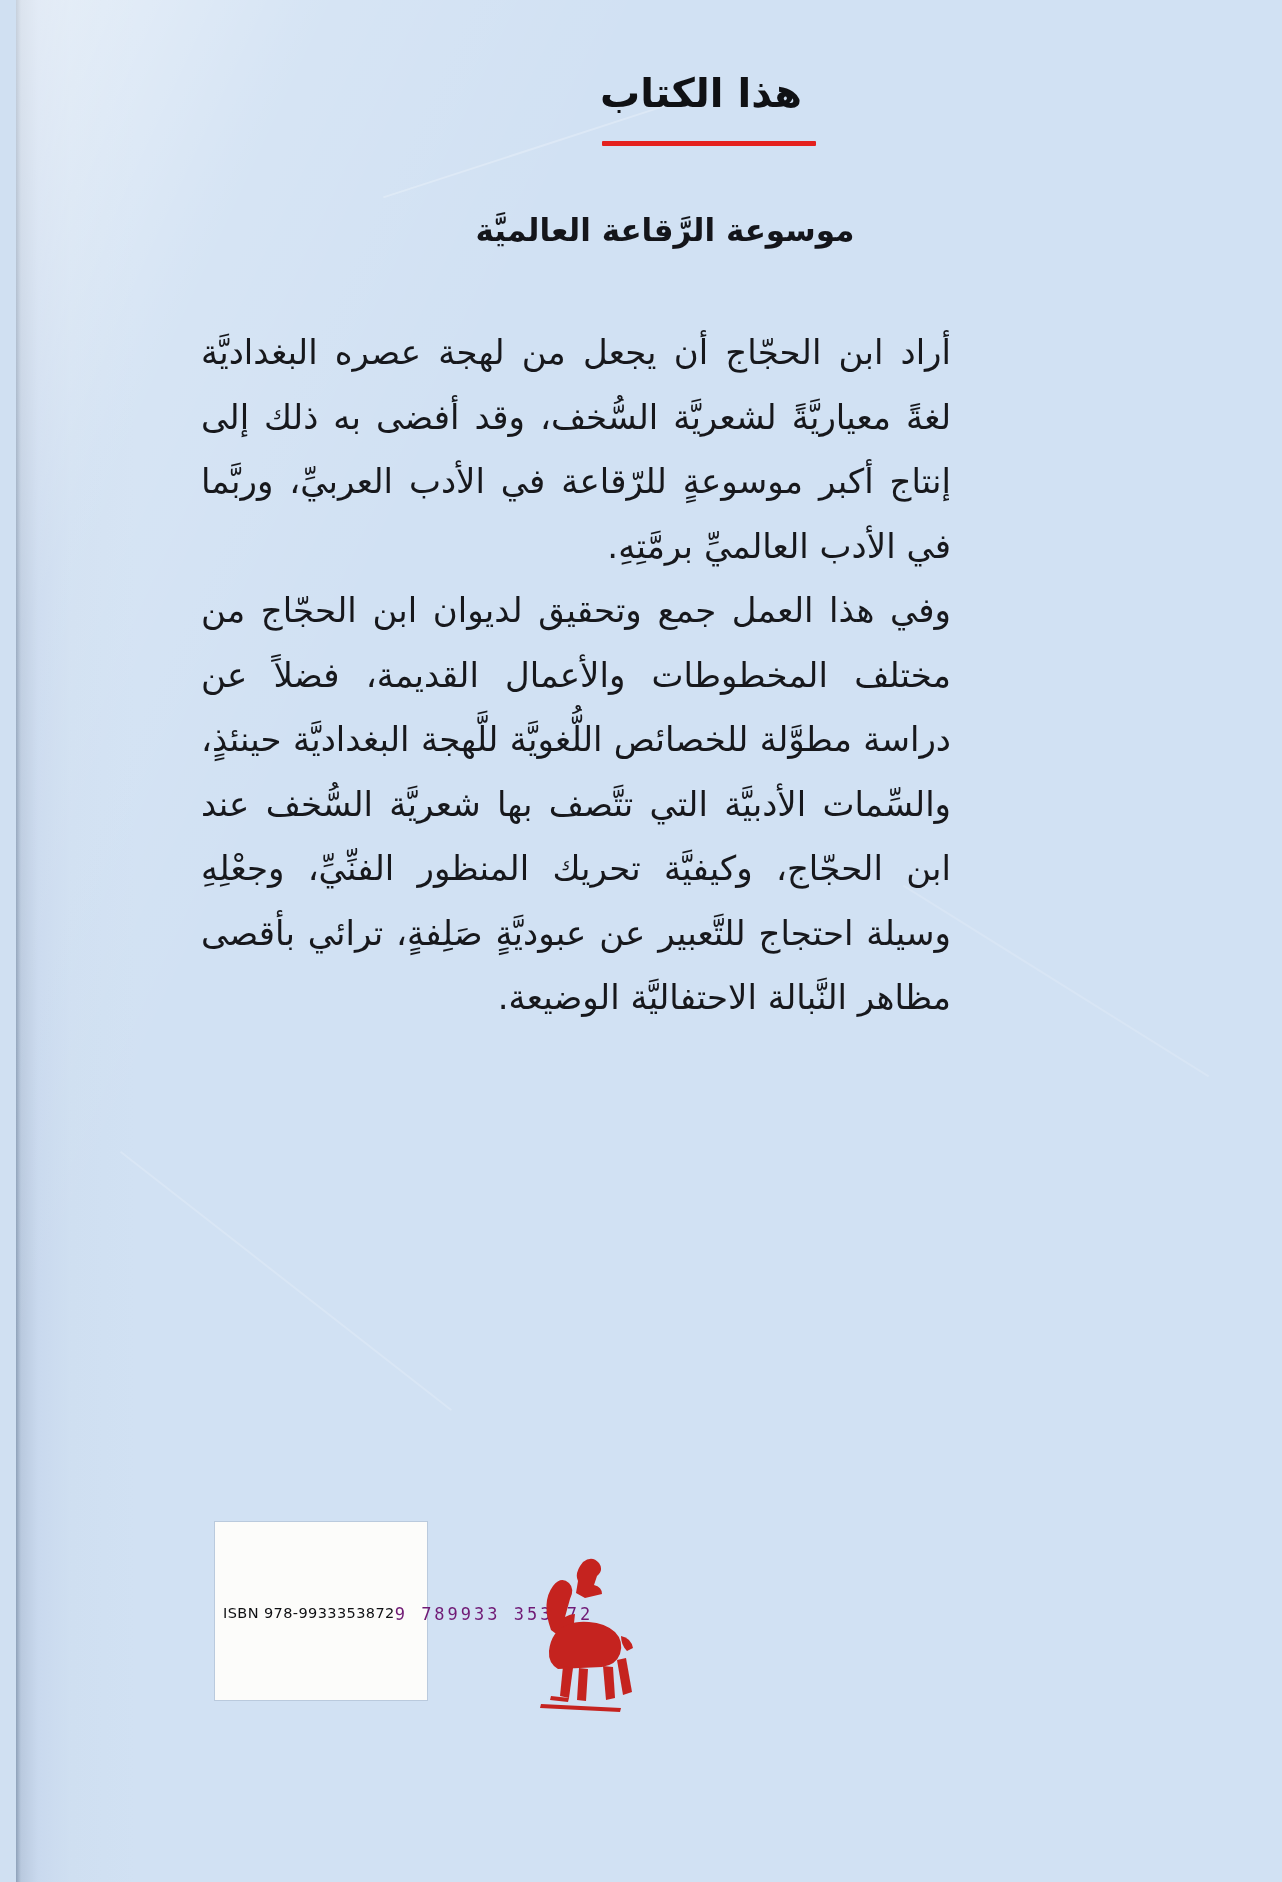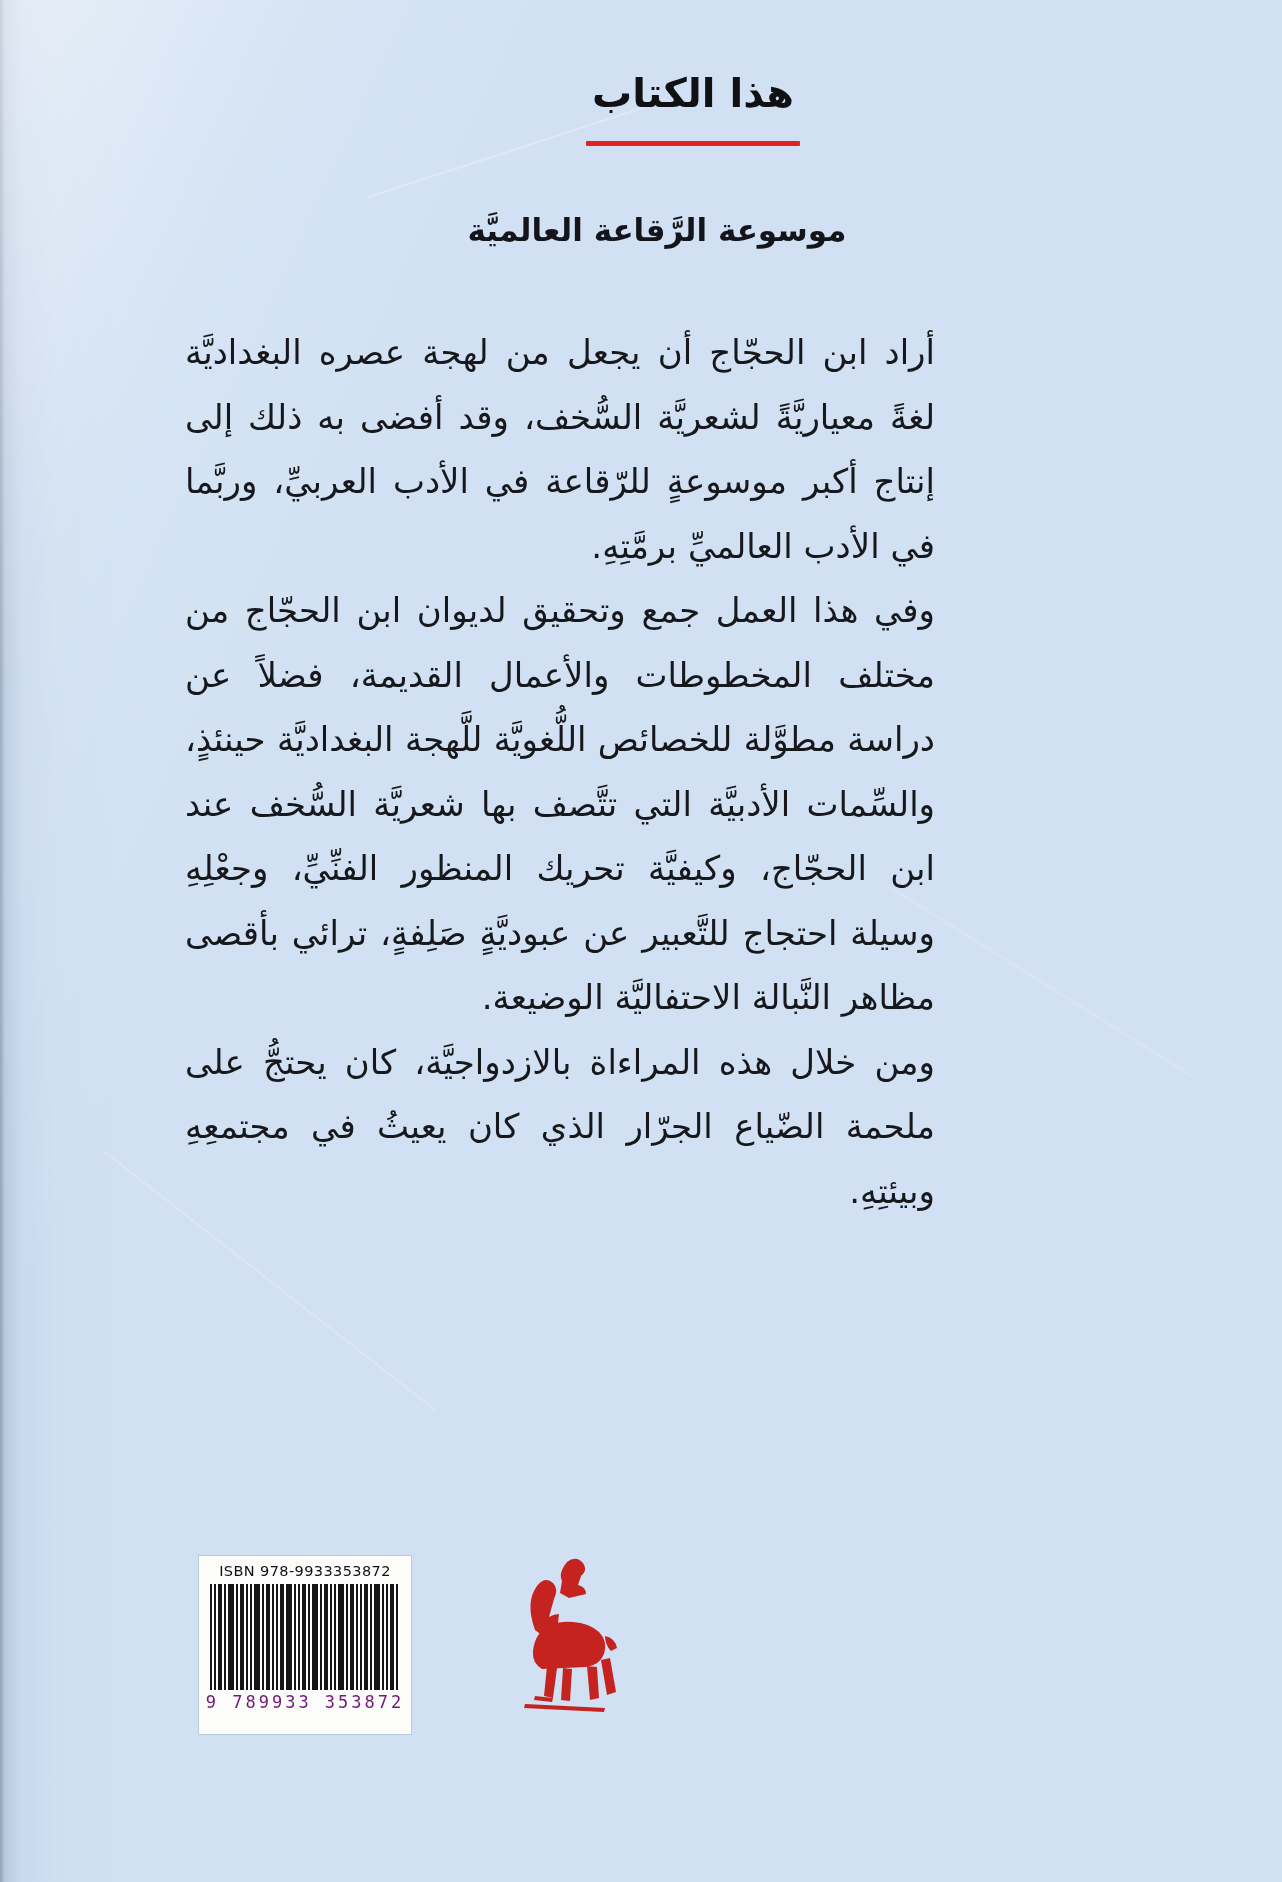--- a/index.html
+++ b/index.html
@@ -11,20 +11,21 @@
   }
 
   
   .cover {
     position: absolute; inset: 0;
     background:
       linear-gradient(115deg, rgba(255,255,255,0.5) 0%, rgba(255,255,255,0.12) 14%, rgba(255,255,255,0) 30%),
       linear-gradient(90deg, #8fa2ba 0px, #b9c9de 5px, #c9d9ee 22px, #cfdff1 55px, #d1e1f3 120px),
       linear-gradient(0deg, #c4d4e8 0px, #cfdff1 18px),
       #d1e1f3;
+    margin-left: 16px;
   }
   .crease {
     position: absolute; background: rgba(255,255,255,0.45);
     pointer-events: none;
   }
   .crease.c1 { width: 300px; height: 2px; left: 360px; top: 150px; transform: rotate(-18deg); opacity:.55; }
   .crease.c2 { width: 420px; height: 2px; left: 60px; top: 1280px; transform: rotate(38deg); opacity:.4; }
   .crease.c3 { width: 360px; height: 2px; left: 860px; top: 980px; transform: rotate(32deg); opacity:.35; }
 
   .heading {
@@ -46,25 +47,25 @@
 
   .body-text {
     position: absolute; top: 320px; left: 185px; width: 750px;
     direction: rtl; text-align: justify;
     font-size: 34px; line-height: 64.5px; color: #17181c;
   }
   .body-text p { margin: 0; padding: 0; }
 
   
   .barcode-box {
-    position: absolute; left: 199px; top: 1556px;
+    position: absolute; left: 199px; top: 1522px;
     width: 212px; height: 178px;
     background: #fcfcfa;
     box-sizing: border-box;
-    display: flex; flex-direction: column; align-items: center;
+    display: flex; flex-direction: row; align-items: center;
     padding: 7px 8px 4px 8px;
     box-shadow: 0 0 0 1px rgba(120,135,155,0.25);
   }
   .isbn-label {
     font-size: 14.5px; color: #101114; white-space: nowrap;
     letter-spacing: 0.4px;
   }
   .bars { width: 190px; height: 106px; margin-top: 5px; }
   .ean-digits {
     font-size: 17px; color: #701a75; letter-spacing: 3px;
@@ -87,21 +88,20 @@
   <div class="crease c3"></div>
 
   <div class="heading">هذا الكتاب</div>
   <div class="heading-underline"></div>
 
   <div class="subtitle">موسوعة الرَّقاعة العالميَّة</div>
 
   <div class="body-text">
     <p>أراد ابن الحجّاج أن يجعل من لهجة عصره البغداديَّة لغةً معياريَّةً لشعريَّة السُّخف، وقد أفضى به ذلك إلى إنتاج أكبر موسوعةٍ للرّقاعة في الأدب العربيِّ، وربَّما في الأدب العالميِّ برمَّتِهِ.</p>
     <p>وفي هذا العمل جمع وتحقيق لديوان ابن الحجّاج من مختلف المخطوطات والأعمال القديمة، فضلاً عن دراسة مطوَّلة للخصائص اللُّغويَّة للَّهجة البغداديَّة حينئذٍ، والسِّمات الأدبيَّة التي تتَّصف بها شعريَّة السُّخف عند ابن الحجّاج، وكيفيَّة تحريك المنظور الفنِّيِّ، وجعْلِهِ وسيلة احتجاج للتَّعبير عن عبوديَّةٍ صَلِفةٍ، ترائي بأقصى مظاهر النَّبالة الاحتفاليَّة الوضيعة.</p>
-    <p>ومن خلال هذه المراءاة بالازدواجيَّة، كان يحتجُّ على ملحمة الضّياع الجرّار الذي كان يعيثُ في مجتمعِهِ وبيئتِهِ.</p>
   </div>
 
   <div class="barcode-box">
     <div class="isbn-label">ISBN 978-9933353872</div>
     <svg class="bars" viewBox="0 0 190 100" preserveAspectRatio="none" aria-hidden="true">
       <g fill="#141414">
         <rect x="0" y="0" width="2" height="100"></rect>
           <rect x="4" y="0" width="2" height="100"></rect>
         <rect x="8" y="0" width="4" height="100"></rect>
           <rect x="14" y="0" width="2" height="100"></rect>

